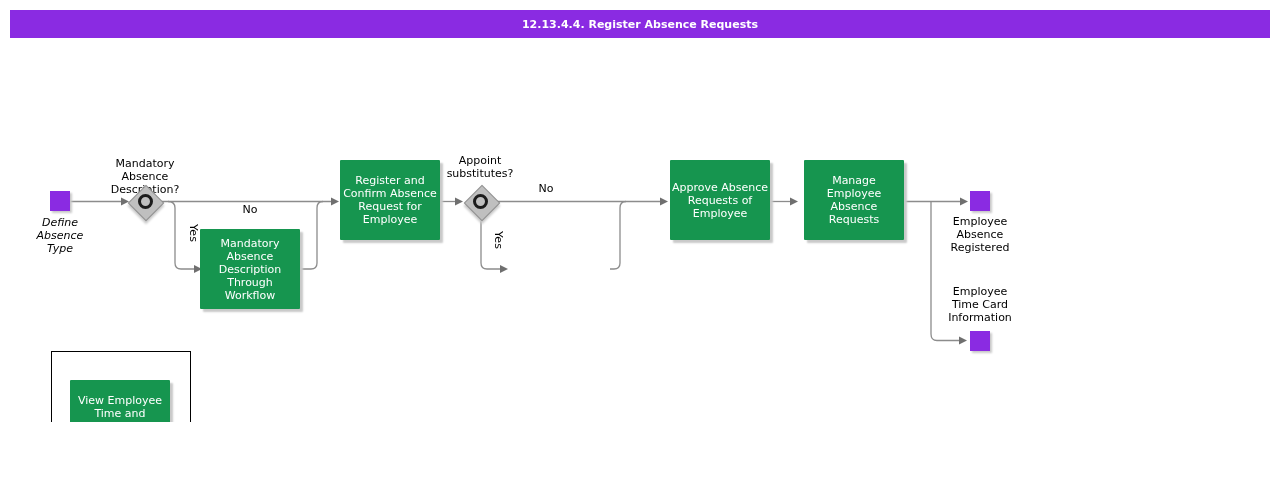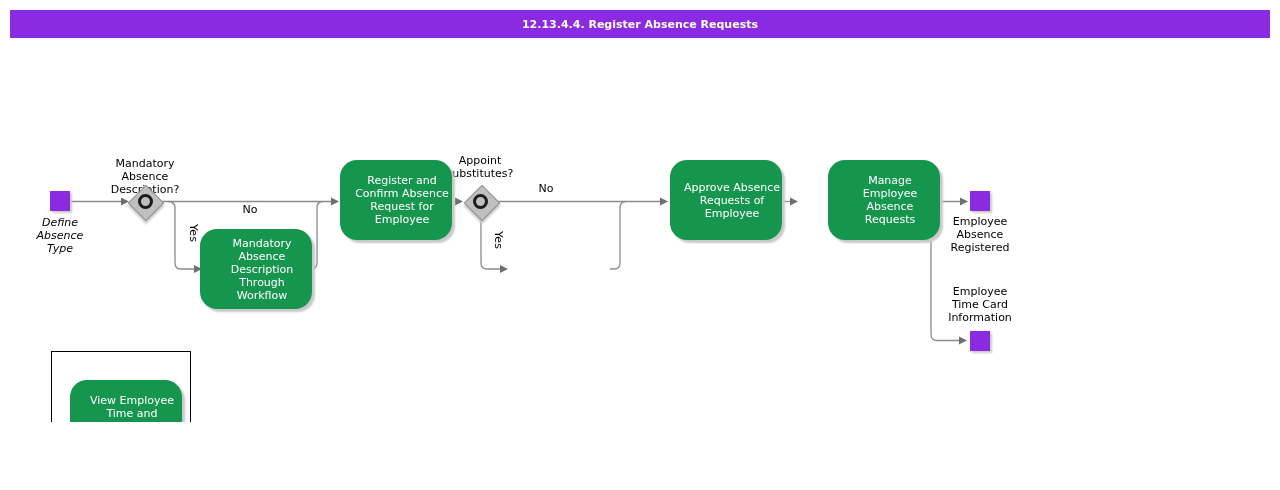--- a/index.html
+++ b/index.html
@@ -14,23 +14,23 @@
   }
   .titlebar{
     position:absolute;left:10px;top:10px;width:1260px;height:28px;
     background:var(--header-bg);color:#fff;font-weight:bold;
     display:flex;align-items:center;justify-content:center;
   }
   svg.edges{position:absolute;left:0;top:0;z-index:0;}
   .edge{stroke:var(--connector);stroke-width:1.3;fill:none;}
   .arrow{fill:var(--arrowhead);stroke:none;}
   .task{
-    position:absolute;background:var(--task-bg);color:#fff;border-radius:17px;
+    position:absolute;background:var(--task-bg);color:#fff;border-radius:1px;
     box-shadow:3px 3px 2px var(--shadow);display:flex;align-items:center;justify-content:center;
-    text-align:center;line-height:13px;white-space:pre-line;z-index:2;padding-left:12px;
+    text-align:center;line-height:13px;white-space:pre-line;z-index:2;
   }
   .event{
     position:absolute;width:20px;height:20px;background:var(--event-bg);
     box-shadow:2px 2px 2px var(--shadow);z-index:2;
   }
   .gw{
     position:absolute;width:24px;height:24px;background:var(--gw-fill);
     border:1px solid var(--gw-border);transform:rotate(45deg);
     filter:drop-shadow(2px 2px 1px var(--shadow));z-index:3;
   }
@@ -136,21 +136,21 @@
   <div class="gw" style="left:468.5px;top:189.5px;"></div>
   <div class="gw-ring" style="left:473px;top:194px;"></div>
   <div class="lbl" style="left:524px;top:182px;width:44px;">No</div>
   <div class="vlabel" style="left:479px;top:233px;">Yes</div>
 
   <div class="task" style="left:670px;top:160px;width:100px;height:80px;">
     <span>Approve Absence
 Requests of
 Employee</span>
   </div>
-  <div class="task" style="left:828px;top:160px;width:100px;height:80px;">
+  <div class="task" style="left:804px;top:160px;width:100px;height:80px;">
     <span>Manage
 Employee
 Absence
 Requests</span>
   </div>
 
   <div class="event" style="left:970px;top:191px;"></div>
   <div class="lbl" style="left:940px;top:215px;width:80px;">Employee
 Absence
 Registered</div>

